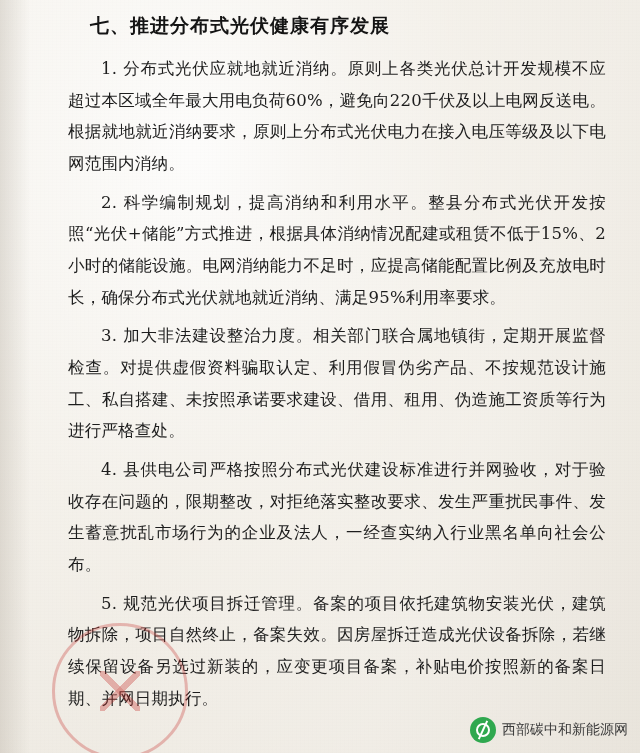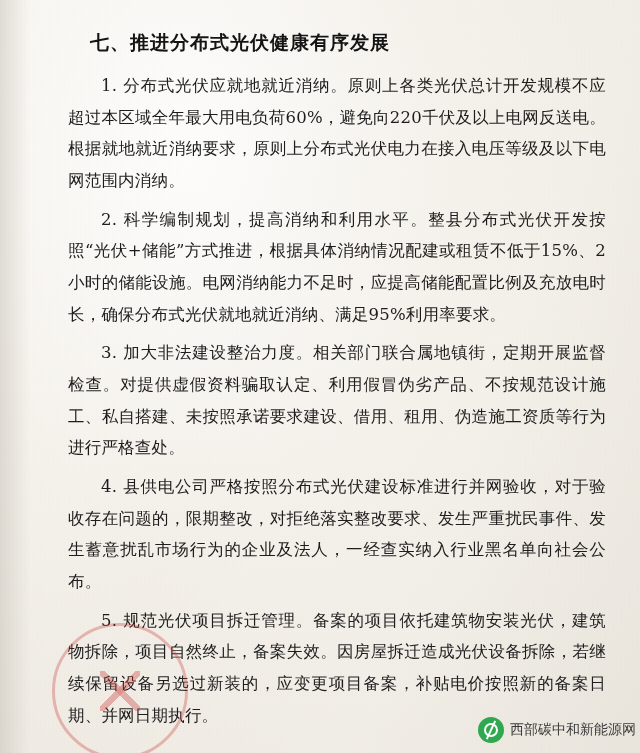--- a/index.html
+++ b/index.html
@@ -27,21 +27,21 @@
     inset: 0;
     opacity: 0.35;
     background-image:
       repeating-linear-gradient(0deg, rgba(0,0,0,0.012) 0px, rgba(0,0,0,0.012) 1px, rgba(255,255,255,0) 1px, rgba(255,255,255,0) 3px),
       repeating-linear-gradient(90deg, rgba(0,0,0,0.01) 0px, rgba(0,0,0,0.01) 1px, rgba(255,255,255,0) 1px, rgba(255,255,255,0) 4px);
     pointer-events: none;
   }
   .content {
     position: absolute;
     inset: 0;
-    padding: 24px 34px 10px 68px;
+    padding: 7px 34px 10px 68px;
     box-sizing: border-box;
     color: #1b1b1b;
   }
   .doc-heading {
     font-size: 19px;
     font-weight: bold;
     letter-spacing: 1px;
     margin: 6px 0 14px 22px;
     color: #141414;
     font-family: "DejaVu Serif", "Liberation Serif", serif;
@@ -76,21 +76,21 @@
     width: 40px;
     height: 40px;
     margin: -20px 0 0 -20px;
     background:
       linear-gradient(45deg, transparent 44%, rgba(196,46,42,0.6) 44%, rgba(196,46,42,0.6) 56%, transparent 56%),
       linear-gradient(-45deg, transparent 44%, rgba(196,46,42,0.6) 44%, rgba(196,46,42,0.6) 56%, transparent 56%);
   }
   
   .watermark {
     position: absolute;
-    right: 4px;
+    right: 12px;
     bottom: 10px;
     display: flex;
     align-items: center;
     gap: 6px;
   }
   .wm-logo {
     width: 26px;
     height: 26px;
     border-radius: 50%;
     background: #2fa84f;

